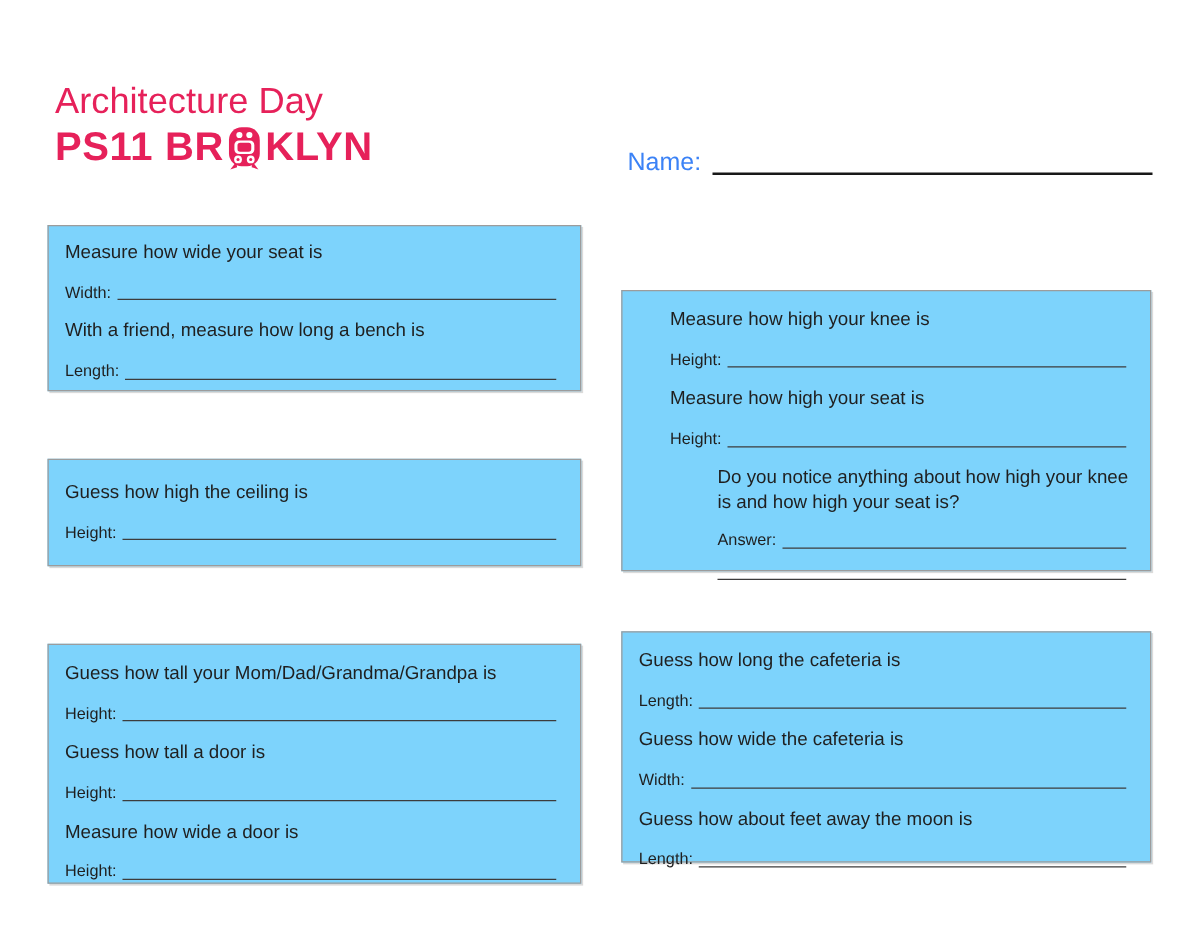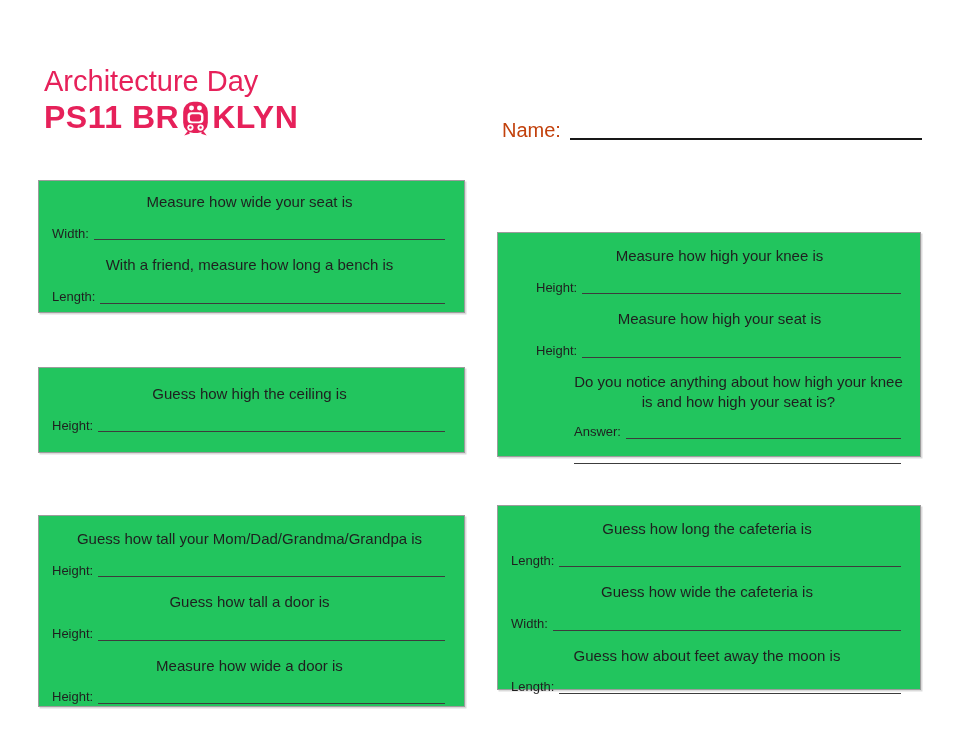--- a/index.html
+++ b/index.html
@@ -27,35 +27,34 @@
     margin-top: 2px;
     font-size: 32px; font-weight: 700; letter-spacing: 0.5px;
     display: flex; align-items: center; gap: 1px; line-height: 1.05;
   }
   .train-icon { display: inline-flex; margin: 0 1px; position: relative; top: 1px; }
   .train-icon svg { display: block; }
 
   
   .name-row {
     position: absolute; left: 502px; top: 74px; width: 420px; height: 28px;
-    display: flex; align-items: flex-end; font-size: 20px; color: #c2410c;
+    display: flex; align-items: flex-end; font-size: 20px; color: #3b82f6;
   }
   .name-label { line-height: 1.2; }
   .name-line {
     flex: 1; margin: 0 0 2px 9px; border-bottom: 2px solid #181818; height: 20px;
   }
 
   
   .qbox {
     position: absolute;
     border: 1px solid var(--border-color);
-    background: #22c55e;
+    background: #7dd3fc;
     box-shadow: 1.5px 1.5px 0 rgba(150,150,150,0.35);
     padding: 8px 17px 0 13px;
-    text-align: center;
   }
   #box-seat-bench    { left: 38px;  top: 140px; width: 427px; height: 133px; }
   #box-ceiling       { left: 38px;  top: 327px; width: 427px; height: 86px; padding-top: 13px; }
   #box-family-door   { left: 38px;  top: 475px; width: 427px; height: 192px; padding-top: 10px; }
   #box-knee-seat     { left: 497px; top: 192px; width: 424px; height: 225px; padding-top: 10px; padding-left: 38px; }
   #box-cafeteria-moon{ left: 497px; top: 465px; width: 424px; height: 185px; padding-top: 10px; }
 
   .q { font-size: 15px; line-height: 1.25; margin: 15px 0 0; }
   .qbox .q:first-child { margin-top: 4px; }
   .line-row {

